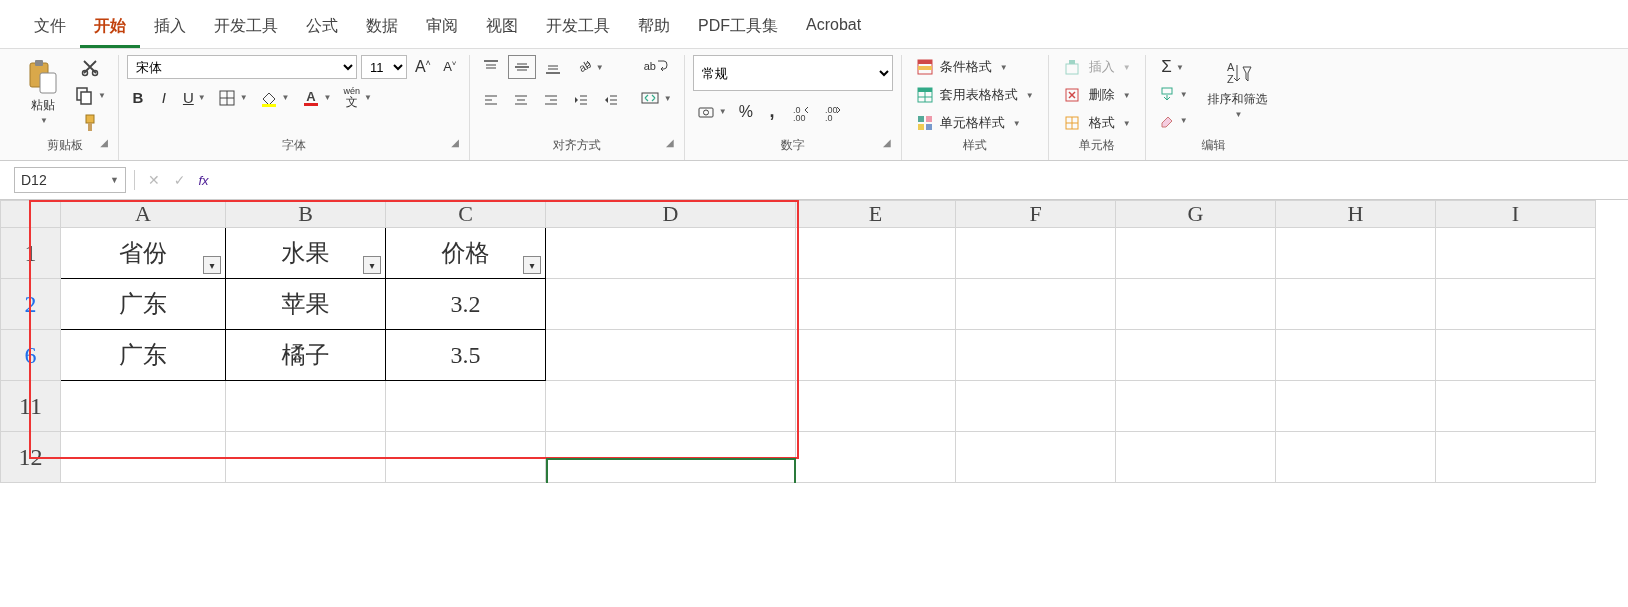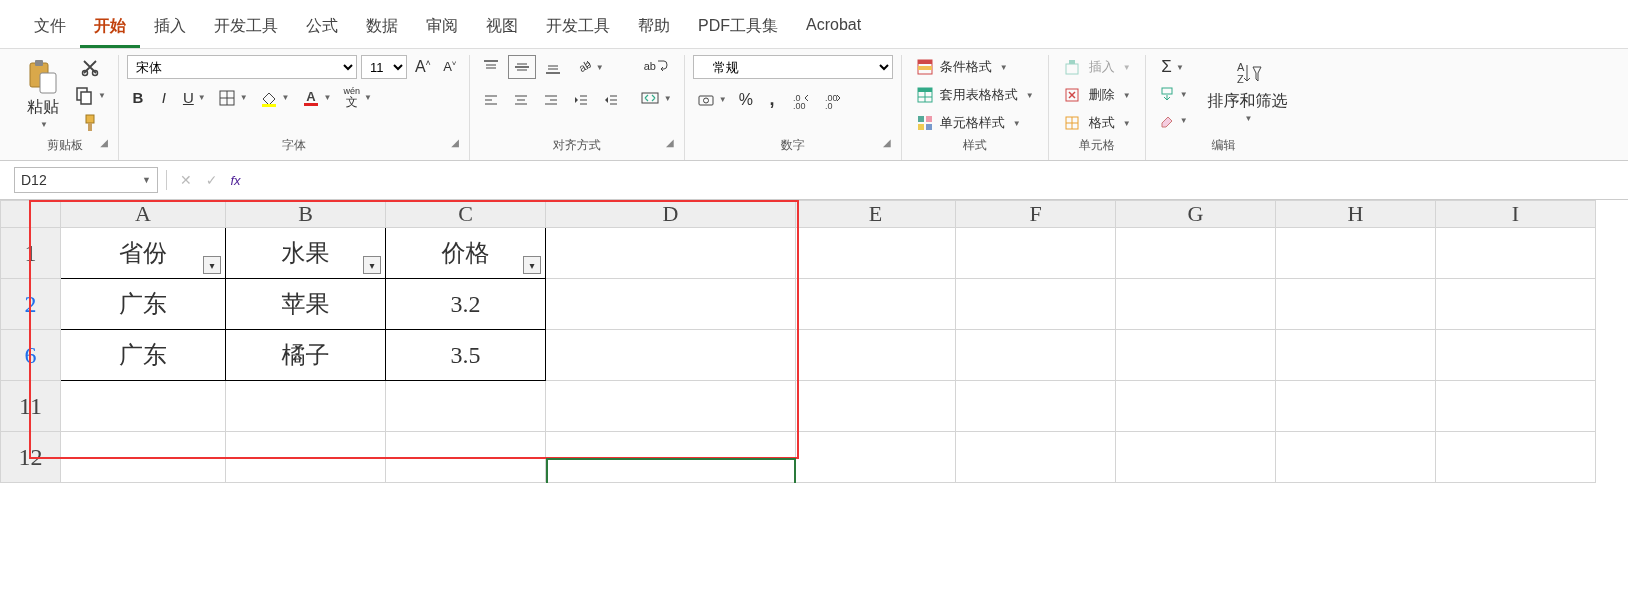--- a/index.html
+++ b/index.html
@@ -15,35 +15,35 @@
     .group { display: flex; flex-direction: column; border-right: 1px solid #ddd; padding: 0 8px 4px; }
     .group:last-child { border-right: none; }
     .group-body { display: flex; align-items: flex-start; gap: 4px; flex: 1; }
     .group-label { text-align: center; font-size: 12px; color: #555; padding: 2px 0; position: relative; }
     .group-launcher { position: absolute; right: 2px; top: 2px; font-size: 10px; color: #888; cursor: pointer; }
     
     .col { display: flex; flex-direction: column; gap: 4px; }
     .row { display: flex; align-items: center; gap: 4px; }
     
     .big-btn { display: flex; flex-direction: column; align-items: center; padding: 4px 6px; cursor: pointer; gap: 2px; }
-    .big-btn .lbl { font-size: 16px; }
+    .big-btn .lbl { font-size: 12px; }
     .small-btn { display: flex; align-items: center; padding: 2px 4px; cursor: pointer; gap: 2px; min-width: 22px; min-height: 22px; justify-content: center; }
     .dd-arrow { font-size: 8px; color: #666; margin-left: 2px; }
     
     .font-sel { width: 230px; height: 24px; border: 1px solid #bbb; padding: 0 4px; font-size: 13px; background: #fff; }
     .size-sel { width: 46px; height: 24px; border: 1px solid #bbb; padding: 0 4px; font-size: 13px; background: #fff; }
-    .numfmt-sel { width: 200px; height: 24px; border: 1px solid #bbb; padding: 0 15px; font-size: 13px; background: #fff; }
+    .numfmt-sel { width: 200px; height: 36px; border: 1px solid #bbb; padding: 0 4px; font-size: 13px; background: #fff; }
     
     .styles-item { display: flex; align-items: center; gap: 6px; padding: 3px 6px; cursor: pointer; font-size: 13px; white-space: nowrap; }
     .menu-item { display: flex; align-items: center; gap: 8px; padding: 3px 6px; cursor: pointer; font-size: 13px; }
     .menu-item .dd-arrow { margin-left: auto; }
     
     
     .fbar { display: flex; align-items: center; padding: 6px 14px; border-bottom: 1px solid #ccc; gap: 4px; }
-    .namebox { width: 144px; height: 26px; border: 1px solid #bbb; padding: 0 6px; font-size: 14px; display: flex; align-items: center; justify-content: space-between; }
+    .namebox { width: 112px; height: 26px; border: 1px solid #bbb; padding: 0 6px; font-size: 14px; display: flex; align-items: center; justify-content: space-between; }
     .namebox-dd { font-size: 9px; color: #666; cursor: pointer; }
     .fx-btn { padding: 3px 5px; color: #666; cursor: pointer; font-size: 14px; }
     .fx-label { font-style: italic; color: #4c1d95; padding: 0 4px; }
     .formula-input { flex: 1; height: 26px; border: none; outline: none; font-size: 14px; padding: 0 6px; }
     .divider-v { width: 1px; height: 20px; background: #ccc; margin: 0 4px; }
     
     
     .sheet-wrap { position: relative; }
     .sheet { border-collapse: collapse; table-layout: fixed; }
     .sheet th, .sheet td { border: 1px solid #d4d4d4; text-align: center; font-weight: normal; }

